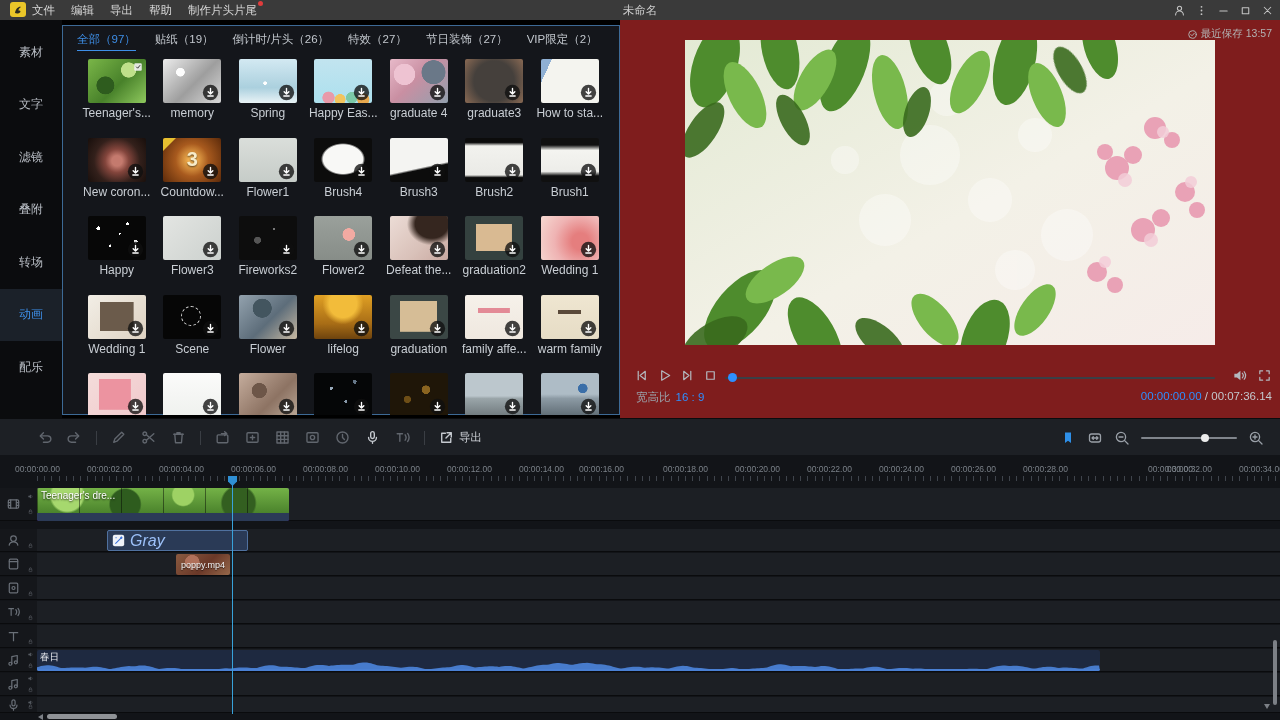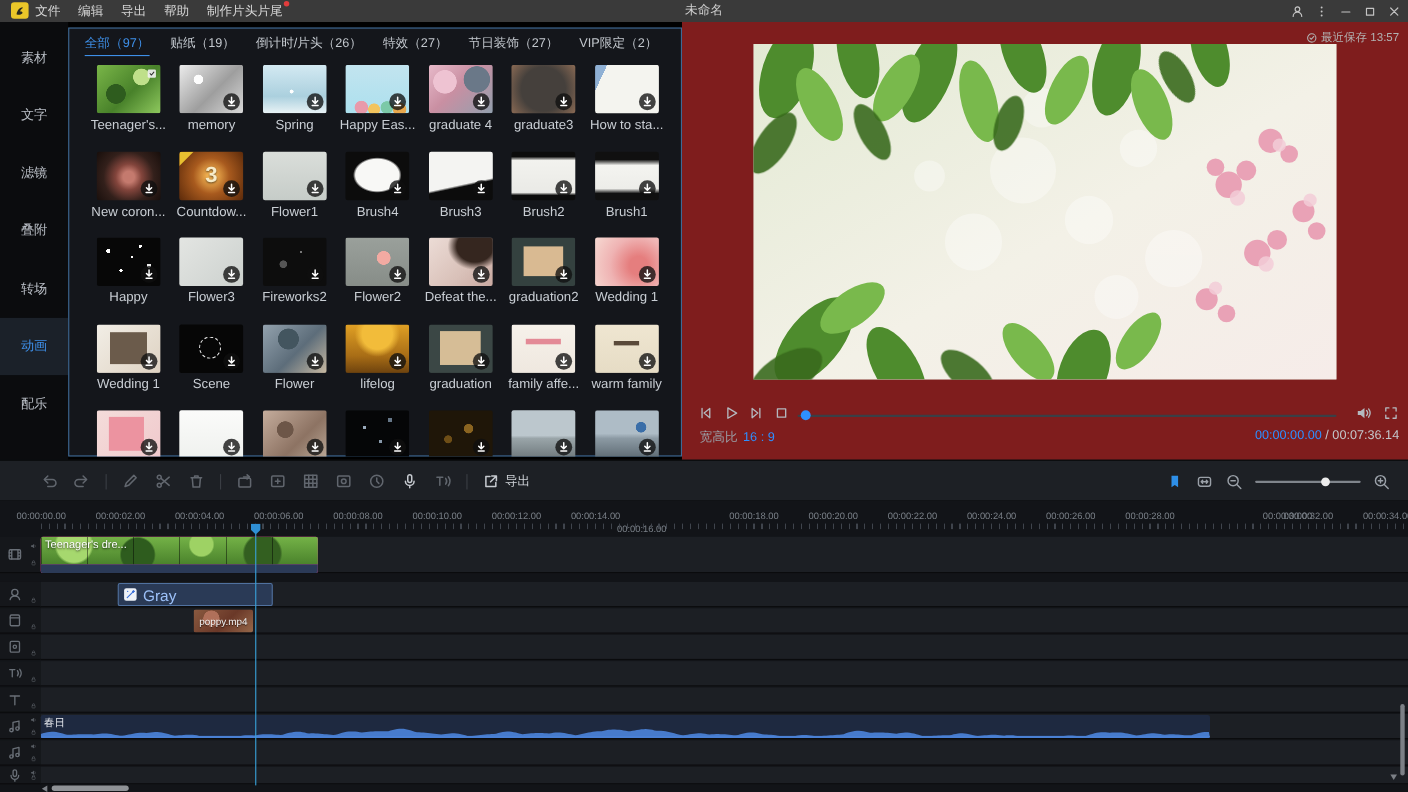--- a/index.html
+++ b/index.html
@@ -75,34 +75,34 @@
   .rticks{position:absolute;left:37px;top:21px;right:0;height:5px;
     background-image:repeating-linear-gradient(90deg,#3f444c 0 1px,transparent 1px 7.2px);}
   .theaders{position:absolute;left:0;top:0;width:37px;height:265px;}
   .trow{position:absolute;left:0;width:37px;background:#15171b;border-bottom:1px solid #0a0b0d;}
   .trow .main-ic{position:absolute;left:6px;top:50%;transform:translateY(-50%);color:#696f77;}
   .trow .mini{position:absolute;left:27px;color:#565b62;}
   .lanes{position:absolute;left:37px;top:0;right:0;height:265px;}
   .lane{position:absolute;left:0;right:0;background:#1c1f24;border-bottom:1px solid #0a0b0d;}
 
   .clip{position:absolute;border-radius:2px;overflow:hidden;}
-  .clip-video{left:0px;top:33px;width:252px;height:33px;background:#ec4899;}
+  .clip-video{left:0px;top:33px;width:252px;height:33px;background:#4c1d95;}
   .vthumbs{position:absolute;left:0;top:0;width:100%;height:25px;
     background:
       repeating-linear-gradient(90deg,rgba(0,0,0,.45) 0 1px,transparent 1px 42px),
       radial-gradient(circle at 12% 30%,#a6d86e 0 7%,transparent 8%),
       radial-gradient(circle at 35% 65%,#2e5c1e 0 9%,transparent 10%),
       radial-gradient(circle at 58% 28%,#9ed264 0 7%,transparent 8%),
       radial-gradient(circle at 80% 60%,#335f20 0 8%,transparent 9%),
       linear-gradient(180deg,#74b247 0%,#4b832c 100%);}
   .astrip{position:absolute;left:0;bottom:0;width:100%;height:8px;background:#2b3a57;}
   .clip-label{position:absolute;left:4px;top:2px;font-size:10px;color:#fff;text-shadow:0 1px 2px rgba(0,0,0,.8);white-space:nowrap;}
   .clip-filter{left:70px;top:75px;width:141px;height:21px;background:#2a3a56;border:1px solid #50719f;
     display:flex;align-items:center;gap:5px;padding-left:4px;}
-  .clip-filter .flabel{font-size:14px;color:#9cc0f8;}
+  .clip-filter .flabel{font-size:16px;color:#9cc0f8;font-style:italic;}
   .clip-overlay{left:139px;top:99px;width:54px;height:21px;
     background:radial-gradient(circle at 30% 40%,#b0705a 0 18%,transparent 19%),linear-gradient(135deg,#8a5a40,#6a3828 55%,#96684a);
     display:flex;align-items:center;justify-content:center;}
   .clip-overlay .olabel{font-size:9px;color:#f4f4f4;text-shadow:0 1px 1px rgba(0,0,0,.7);}
   .clip-audio{left:0px;top:195px;width:1063px;height:21px;background:#1e2940;}
   .clip-audio .alabel{position:absolute;left:3px;top:1px;font-size:9.5px;color:#eceef2;z-index:2;}
 
   .playhead-line{position:absolute;left:232px;top:30px;width:1px;height:229px;background:#38a2da;z-index:20;}
   .playhead-marker{position:absolute;left:228px;top:21px;width:9px;height:10px;background:#2f8fd4;z-index:21;
     clip-path:polygon(0 0,100% 0,100% 55%,50% 100%,0 55%);}
@@ -859,21 +859,21 @@
 <div class="timeline">
   <div class="ruler" id="ruler">
       <span class="rlabel" style="left: 15px;">00:00:00.00</span>
       <span class="rlabel" style="left: 87px;">00:00:02.00</span>
       <span class="rlabel" style="left: 159px;">00:00:04.00</span>
       <span class="rlabel" style="left: 231px;">00:00:06.00</span>
       <span class="rlabel" style="left: 303px;">00:00:08.00</span>
       <span class="rlabel" style="left: 375px;">00:00:10.00</span>
       <span class="rlabel" style="left: 447px;">00:00:12.00</span>
       <span class="rlabel" style="left: 519px;">00:00:14.00</span>
-      <span class="rlabel" style="left: 561px; margin-top: 12px;">00:00:16.00</span>
+      <span class="rlabel" style="left: 579px;">00:00:16.00</span>
       <span class="rlabel" style="left: 663px;">00:00:18.00</span>
       <span class="rlabel" style="left: 735px;">00:00:20.00</span>
       <span class="rlabel" style="left: 807px;">00:00:22.00</span>
       <span class="rlabel" style="left: 879px;">00:00:24.00</span>
       <span class="rlabel" style="left: 951px;">00:00:26.00</span>
       <span class="rlabel" style="left: 1023px;">00:00:28.00</span>
       <span class="rlabel" style="left: 1148px; text-align: center;">00:00:30.00</span>
       <span class="rlabel" style="left: 1167px;">00:00:32.00</span>
       <span class="rlabel" style="left: 1239px;">00:00:34.00</span>
     </div>

